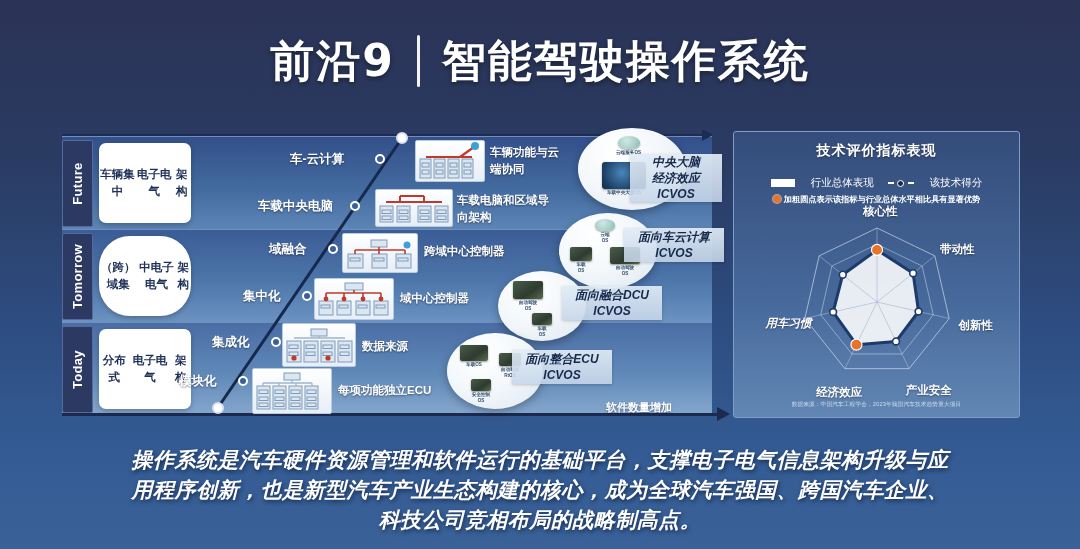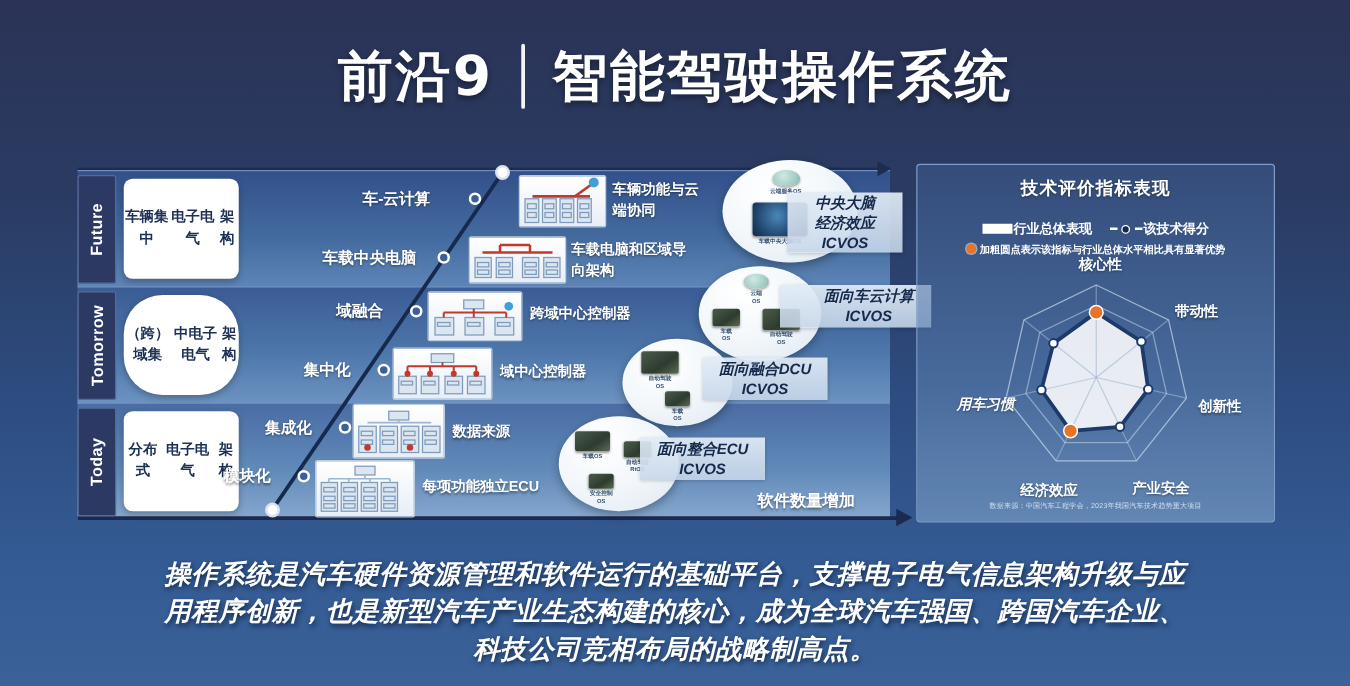--- a/index.html
+++ b/index.html
@@ -40,21 +40,21 @@
   .toparrow:after{
     content:"";position:absolute;right:-1px;top:-5px;
     border-left:11px solid #1d2d52;border-top:6px solid transparent;border-bottom:6px solid transparent;
   }
   .botarrow{position:absolute;left:0;top:285px;width:658px;height:3px;background:#1b2a4e;}
   .botarrow:after{
     content:"";position:absolute;right:-10px;top:-6px;
     border-left:13px solid #1b2a4e;border-top:7px solid transparent;border-bottom:7px solid transparent;
   }
   .sw-growth{
-    position:absolute;left:508px;top:264px;color:#ffffff;font-size:13px;font-weight:bold;
+    position:absolute;left:508px;top:272px;color:#ffffff;font-size:11px;font-weight:bold;
     text-shadow:0 1px 2px rgba(0,0,0,.4);white-space:nowrap;padding-left:36px;
   }
   
   .era{
     position:absolute;left:0;width:29px;height:85px;
     background:#2c3a63;border:1px solid #55699a;border-radius:2px;
     display:flex;align-items:center;justify-content:center;
   }
   .era span{
     transform:rotate(-90deg);white-space:nowrap;color:#fff;
@@ -128,21 +128,21 @@
     position:absolute;left:733px;top:131px;width:285px;height:285px;
     border:1px solid #7f9dc8;border-radius:3px;
     background:linear-gradient(180deg,rgba(60,92,145,.55) 0%,rgba(92,131,180,.55) 60%,rgba(131,166,204,.6) 100%);
   }
   .rp-title{
     position:absolute;left:0;top:10px;width:285px;text-align:center;
     color:#ffffff;font-size:14px;font-weight:bold;letter-spacing:1px;
     text-shadow:0 1px 2px rgba(0,0,0,.4);
   }
   .legend{position:absolute;left:0;top:44px;width:285px;display:flex;align-items:center;justify-content:center;gap:14px;}
-  .lg{display:flex;align-items:center;gap:1px;color:#ffffff;font-size:10.5px;font-weight:bold;}
+  .lg{display:flex;align-items:center;gap:16px;color:#ffffff;font-size:10.5px;font-weight:normal;}
   .lg .sw-bar{width:24px;height:8px;background:#ffffff;display:block;}
   .lg .sw-line{width:26px;height:0;border-top:2px dashed #ffffff;position:relative;display:block;}
   .lg .sw-line:after{
     content:"";position:absolute;left:9px;top:-4px;width:7px;height:7px;border-radius:50%;
     background:#16294a;border:1.5px solid #ffffff;box-sizing:border-box;
   }
   .legend-note{
     position:absolute;left:0;top:62px;width:285px;text-align:center;
     color:#ffffff;font-size:8.2px;font-weight:bold;white-space:nowrap;
   }
@@ -404,21 +404,21 @@
       <i style="width:22px;height:14px;"></i>
       <b>车载
 OS</b>
     </div>
     <div class="chip" style="left:51px;top:34px;">
       <i style="width:30px;height:17px;"></i>
       <b>自动驾驶
 OS</b>
     </div>
   </div>
-  <div class="plate" style="left:562px;top:100px;width:100px;height:34px;padding-left:21px;">
+  <div class="plate" style="left:562px;top:100px;width:100px;height:34px;">
       <div>面向车云计算</div>
       <div>ICVOS</div>
     </div>
 
   <div class="bubble" style="left:436px;top:143px;width:88px;height:70px;">
     <div class="chip" style="left:15px;top:10px;">
       <i style="width:30px;height:18px;"></i>
       <b>自动驾驶
 OS</b>
     </div>

